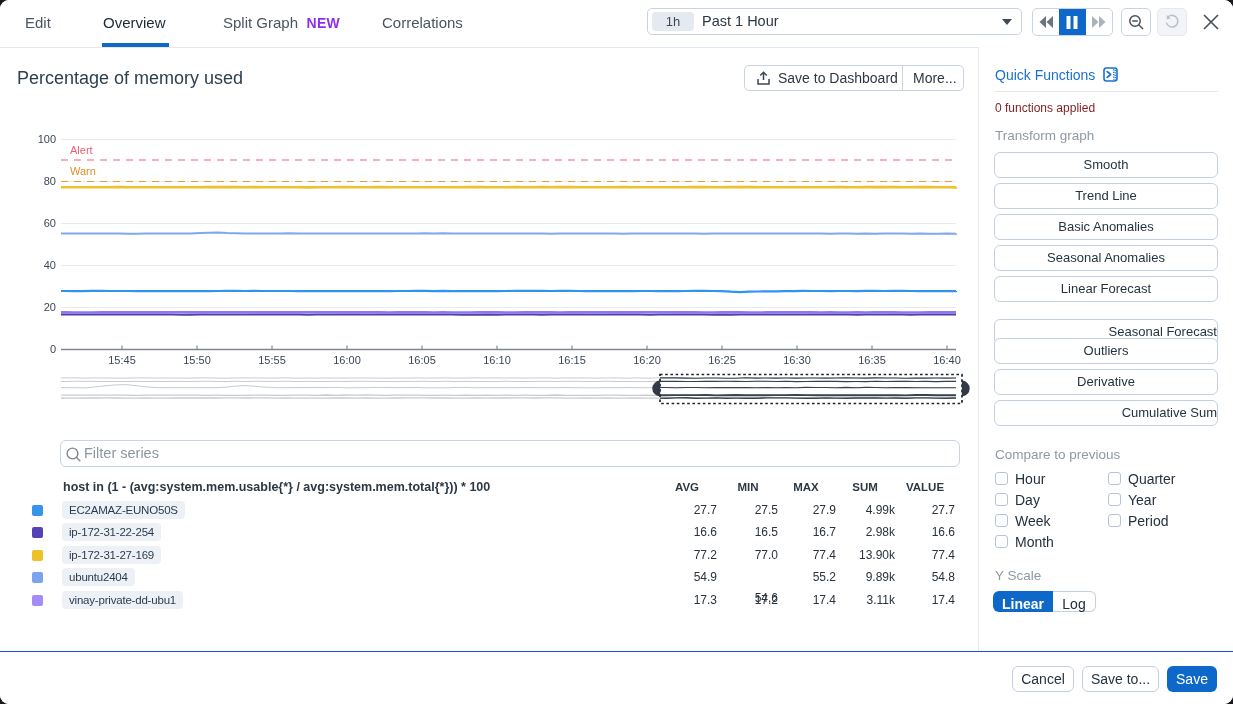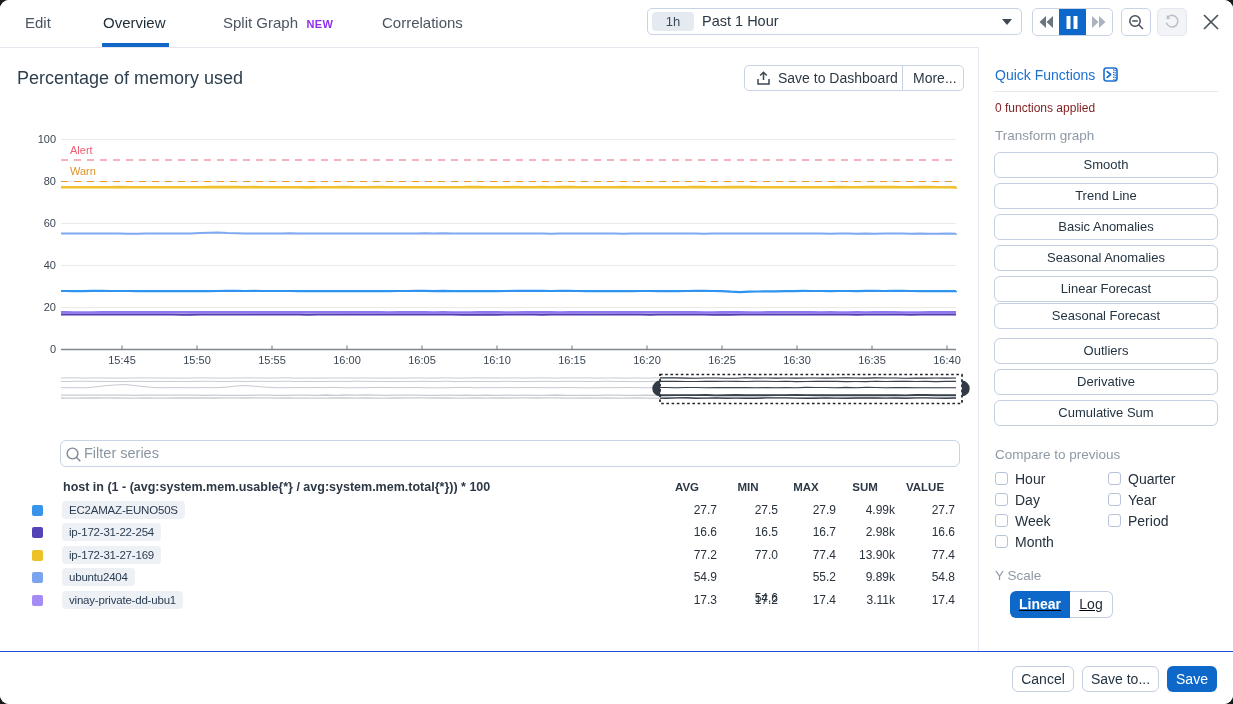--- a/index.html
+++ b/index.html
@@ -4,21 +4,21 @@
 <style>
 * { margin:0; padding:0; box-sizing:border-box; }
 html,body { width:1233px; height:704px; background:#17191d; font-family:"Liberation Sans",sans-serif; overflow:hidden; }
 .modal { position:absolute; left:0; top:0; width:1233px; height:704px; background:#fff; border-radius:9px; overflow:hidden; }
 .abs { position:absolute; }
 
 .hdr { position:absolute; left:0; top:0; width:1233px; height:48px; border-bottom:1px solid #e5e8ee; background:#fff; }
 .tab { position:absolute; top:0; height:46px; line-height:46px; font-size:15px; color:#4a5562; }
 .tab.active { color:#1d2b37; }
 .tabline { position:absolute; left:102px; top:43px; width:67px; height:4px; background:#1168c6; }
-.newb { color:#8d2ff2; font-size:11px; font-weight:bold; letter-spacing:.4px; }
+.newb { color:#8d2ff2; font-size:14px; font-weight:bold; letter-spacing:.4px; }
 
 .timew { position:absolute; left:647px; top:8px; width:375px; height:27px; border:1px solid #c9d3e6; border-radius:5px; background:#fff; }
 .badge1h { position:absolute; left:4px; top:3px; width:42px; height:19px; background:#e5eaf1; border-radius:4px; font-size:13px; color:#3c4a59; text-align:center; line-height:19px; }
 .ptext { position:absolute; left:54px; top:0; height:25px; line-height:25px; font-size:14.5px; color:#2b3845; }
 .caret { position:absolute; right:9px; top:10px; width:0; height:0; border-left:5px solid transparent; border-right:5px solid transparent; border-top:6px solid #3f4a55; }
 
 .playg { position:absolute; left:1032px; top:8px; width:81px; height:28px; border:1px solid #c9d3e6; border-radius:5px; background:#fff; display:flex; }
 .pseg { width:27px; height:26px; display:flex; align-items:center; justify-content:center; }
 .pseg.mid { background:#0d68c9; }
 .sqbtn { position:absolute; top:8px; width:30px; height:28px; border:1px solid #c9d3e6; border-radius:5px; background:#fff; display:flex; align-items:center; justify-content:center; }
@@ -32,21 +32,21 @@
 
 .panel { position:absolute; left:978px; top:47px; width:255px; height:604px; border-left:1px solid #e5e8ee; background:#fff; }
 .qf { position:absolute; left:16px; top:20px; font-size:14px; color:#1b6fd1; }
 .pdiv { position:absolute; left:15px; top:44px; width:224px; height:1px; background:#e5e8ee; }
 .fap { position:absolute; left:16px; top:54px; font-size:12px; color:#7f1d1d; }
 .seclab { position:absolute; left:16px; font-size:13.5px; color:#8f99a5; }
 .fbtn { position:absolute; left:15px; width:224px; height:26px; border:1px solid #c5cfe2; border-radius:6px; background:#fff; font-size:13px; color:#243441; text-align:center; line-height:24px; }
 .cbrow { position:absolute; height:15px; }
 .cbox { position:absolute; width:13px; height:13px; border:1px solid #b7c3da; border-radius:3px; background:#fff; top:0px; }
 .cblab { position:absolute; left:20px; top:0px; font-size:14px; color:#25313d; line-height:14px; }
-.ysc { position:absolute; left:31px; top:544px; height:27px; display:flex;text-decoration:underline; }
+.ysc { position:absolute; left:14px; top:544px; height:21px; display:flex; }
 .ysc .lin { width:60px; background:#0d68c9; color:#fff; font-size:14px; font-weight:bold; text-align:center; line-height:27px; border-radius:6px 0 0 6px; }
 .ysc .log { width:43px; background:#fff; color:#202c38; font-size:14px; text-align:center; line-height:25px; border:1px solid #c5cfe2; border-left:none; border-radius:0 6px 6px 0; }
 
 .footer { position:absolute; left:0; top:651px; width:1233px; height:53px; border-top:1px solid #1d4ed8; background:#fff; }
 .fb { position:absolute; top:14px; height:26px; border-radius:6px; font-size:14px; text-align:center; }
 .fb.ghost { border:1px solid #c5cfe2; background:#fff; color:#243441; line-height:24px; }
 .fb.prim { background:#0d68c9; color:#fff; line-height:26px; border:none; }
 
 .filter { position:absolute; left:60px; top:440px; width:900px; height:27px; border:1px solid #c9d3e6; border-radius:6px; background:#fff; }
 .filter .ph { position:absolute; left:23px; top:0; height:25px; line-height:25px; font-size:14.5px; color:#8b96a3; }
@@ -277,24 +277,24 @@
       </svg>
     </div>
     <div class="pdiv"></div>
     <div class="fap">0 functions applied</div>
     <div class="seclab" style="top:81px;">Transform graph</div>
     <div class="fbtn" style="top:105px;">Smooth</div>
     <div class="fbtn" style="top:136px;">Trend Line</div>
     <div class="fbtn" style="top:167px;">Basic Anomalies</div>
     <div class="fbtn" style="top:198px;">Seasonal Anomalies</div>
     <div class="fbtn" style="top:229px;">Linear Forecast</div>
-    <div class="fbtn" style="top:256px;">Seasonal Forecast</div>
+    <div class="fbtn" style="top:272px;text-align:right;">Seasonal Forecast</div>
     <div class="fbtn" style="top:291px;">Outliers</div>
     <div class="fbtn" style="top:322px;">Derivative</div>
-    <div class="fbtn" style="top:353px;">Cumulative Sum</div>
+    <div class="fbtn" style="top:353px;text-align:right;">Cumulative Sum</div>
     <div class="seclab" style="top:400px;">Compare to previous</div>
     <div class="cbrow" style="left:16px; top:425px;">
         <div class="cbox"></div>
         <div class="cblab">Hour</div>
       </div>
     <div class="cbrow" style="left:129px; top:425px;">
         <div class="cbox"></div>
         <div class="cblab">Quarter</div>
       </div>
     <div class="cbrow" style="left:16px; top:446px;">

